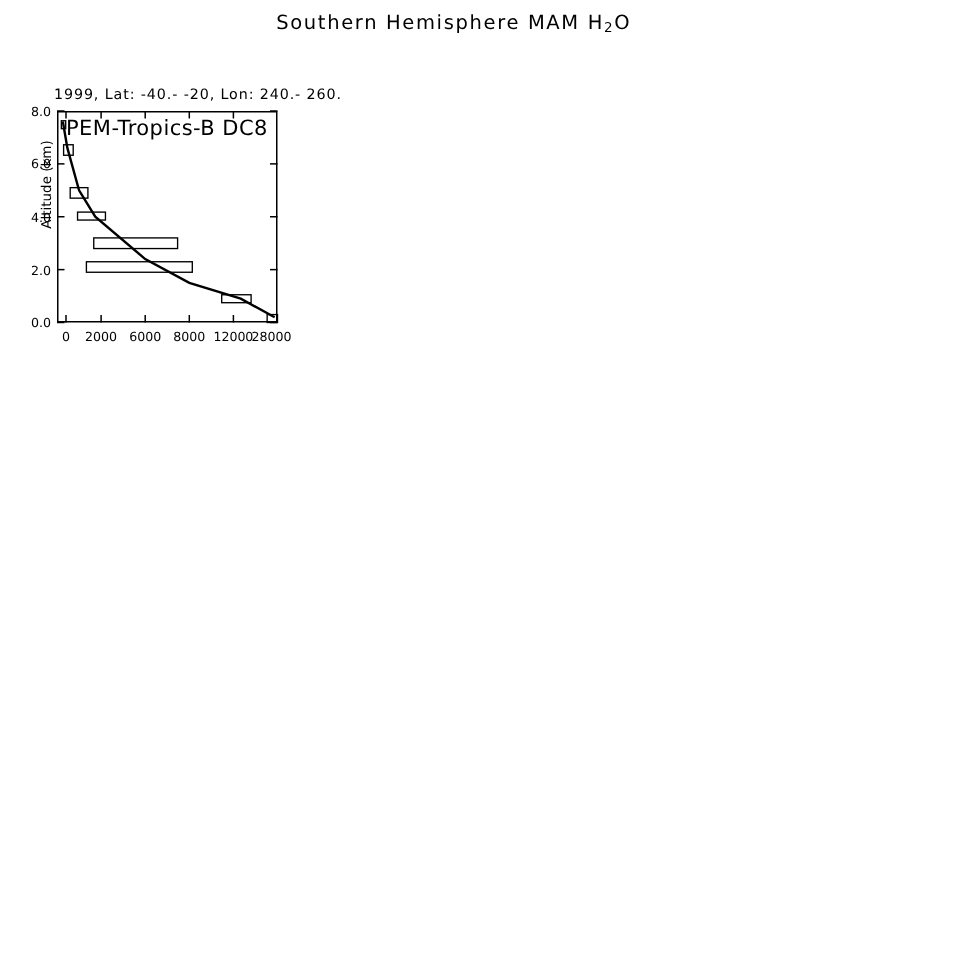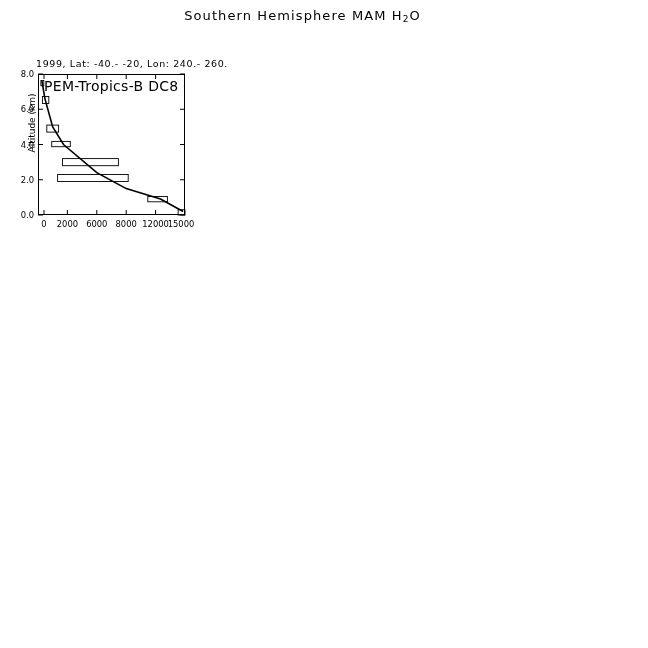--- a/index.html
+++ b/index.html
@@ -144,21 +144,21 @@
     </div>
   <div class="ytick-wrap" style="top:74px;">
       <div class="ytick" style="top:-5px;">8.0</div>
     </div>
 
   <div class="xtick" style="left:44px;">0</div>
   <div class="xtick" style="left:67.4px;">2000</div>
   <div class="xtick" style="left:96.8px;">6000</div>
   <div class="xtick" style="left:126.2px;">8000</div>
   <div class="xtick" style="left:155.6px;">12000</div>
-  <div class="xtick" style="left:181px;">15000</div>
+  <div class="xtick" style="left:181px;">28000</div>
 
   <svg class="overlay" viewBox="0 0 648 648">
     <g id="ticks" stroke="#000" stroke-width="1">
 
       <line x1="38" y1="215" x2="43" y2="215"></line>
       <line x1="38" y1="179.75" x2="43" y2="179.75"></line>
       <line x1="38" y1="144.5" x2="43" y2="144.5"></line>
       <line x1="38" y1="109.25" x2="43" y2="109.25"></line>
       <line x1="38" y1="74" x2="43" y2="74"></line>
 

